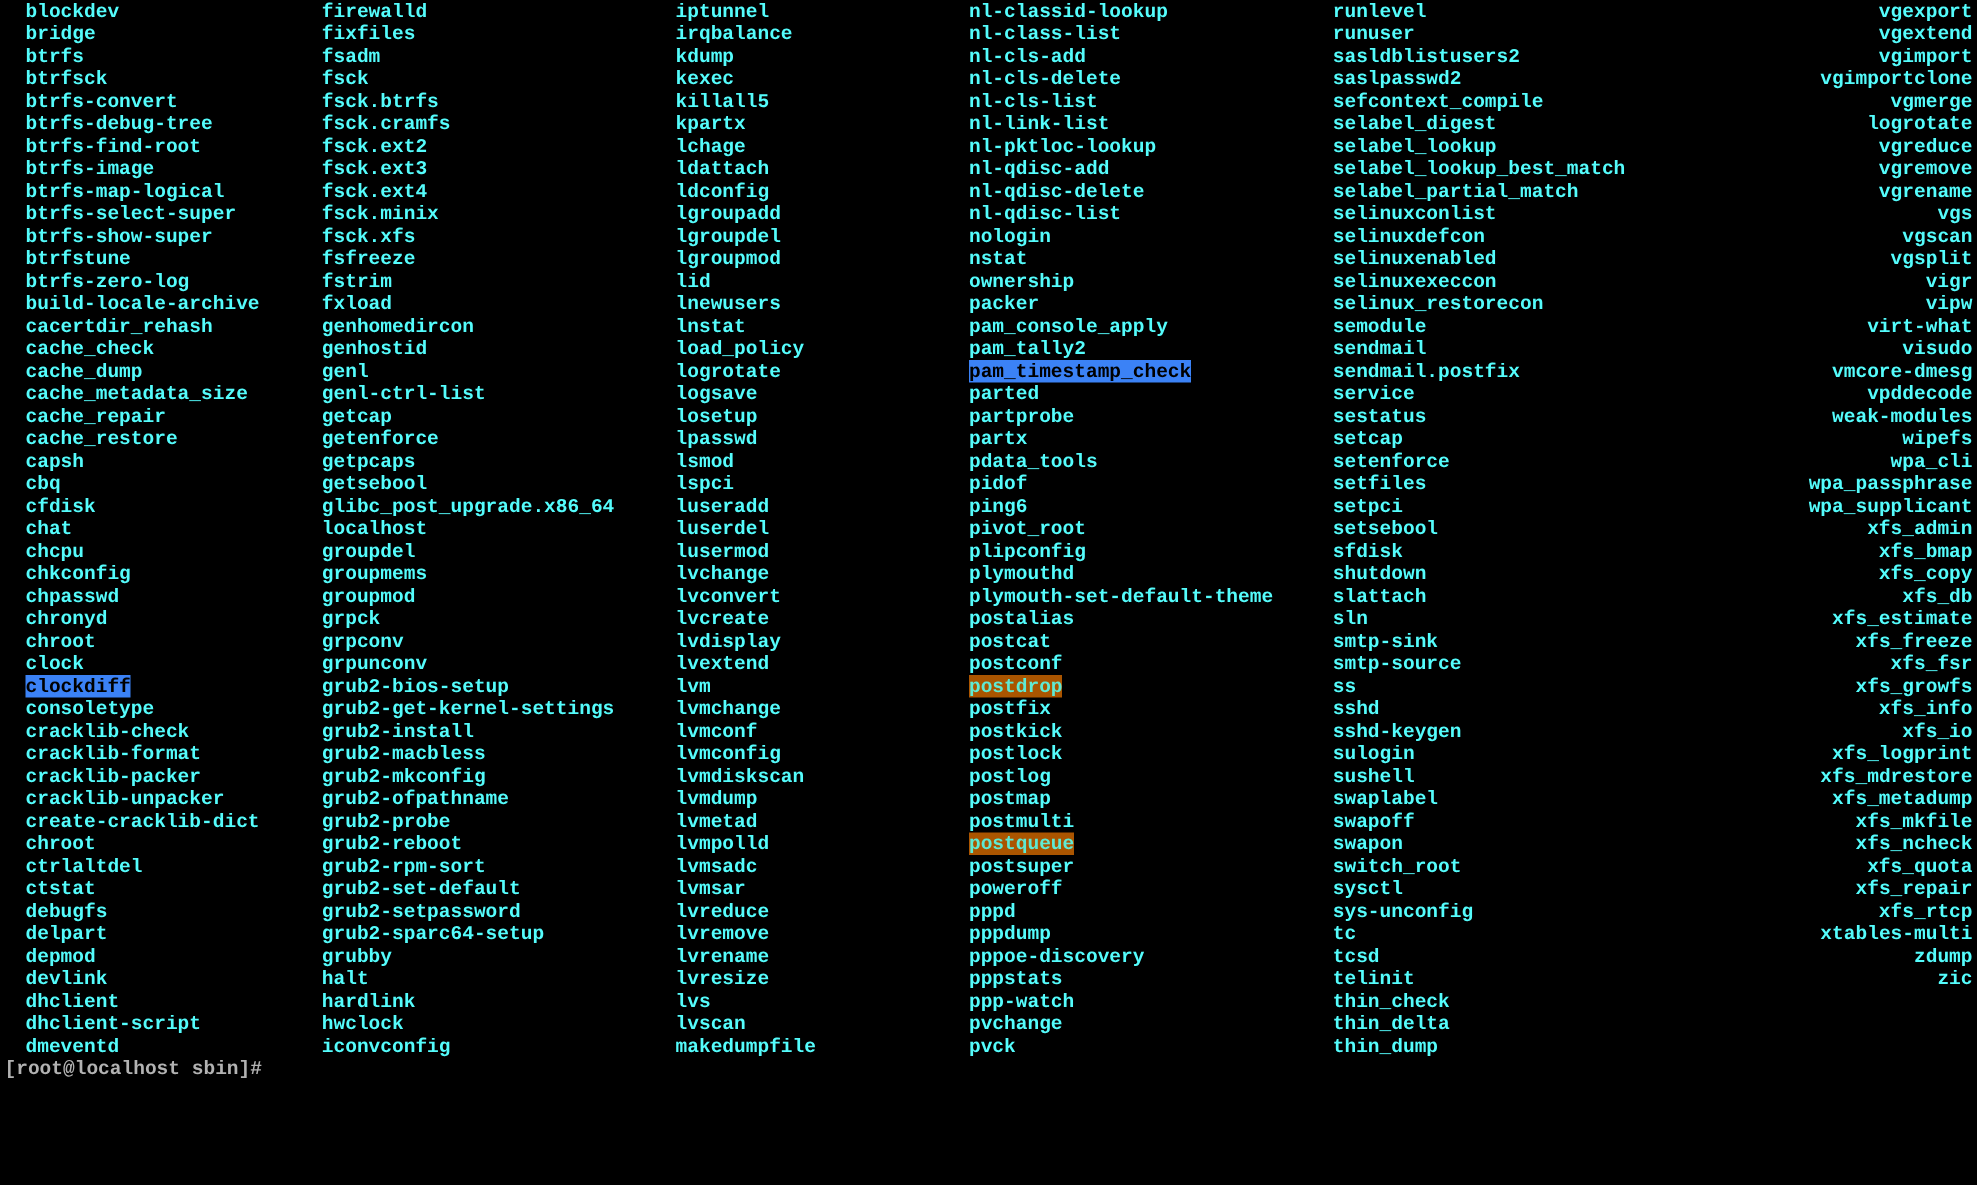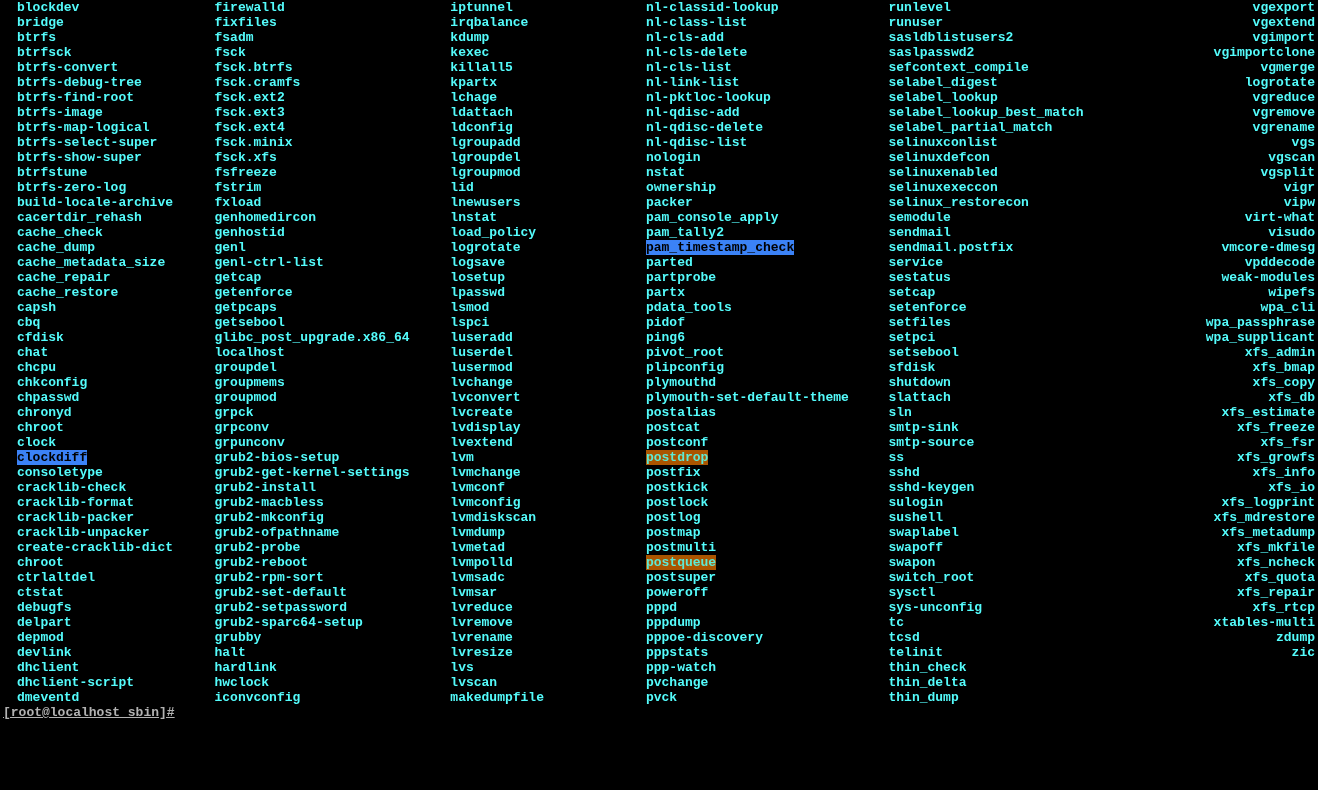--- a/index.html
+++ b/index.html
@@ -35,21 +35,20 @@
     color: #5eead4;
   }
   .hl-red {
     background: #3b82f6;
     color: #000;
   }
   .prompt {
     color: #b2b2b2;
     padding-left: 0;
     margin-top: 0px;
-    text-decoration: underline;
   }
 </style>
 </head>
 <body>
 
 <div class="terminal">
   <div class="cols" id="cols">
       <div class="col" style="width: 179px;">
         <div><span class="entry">blockdev</span></div>
         <div><span class="entry">bridge</span></div>

